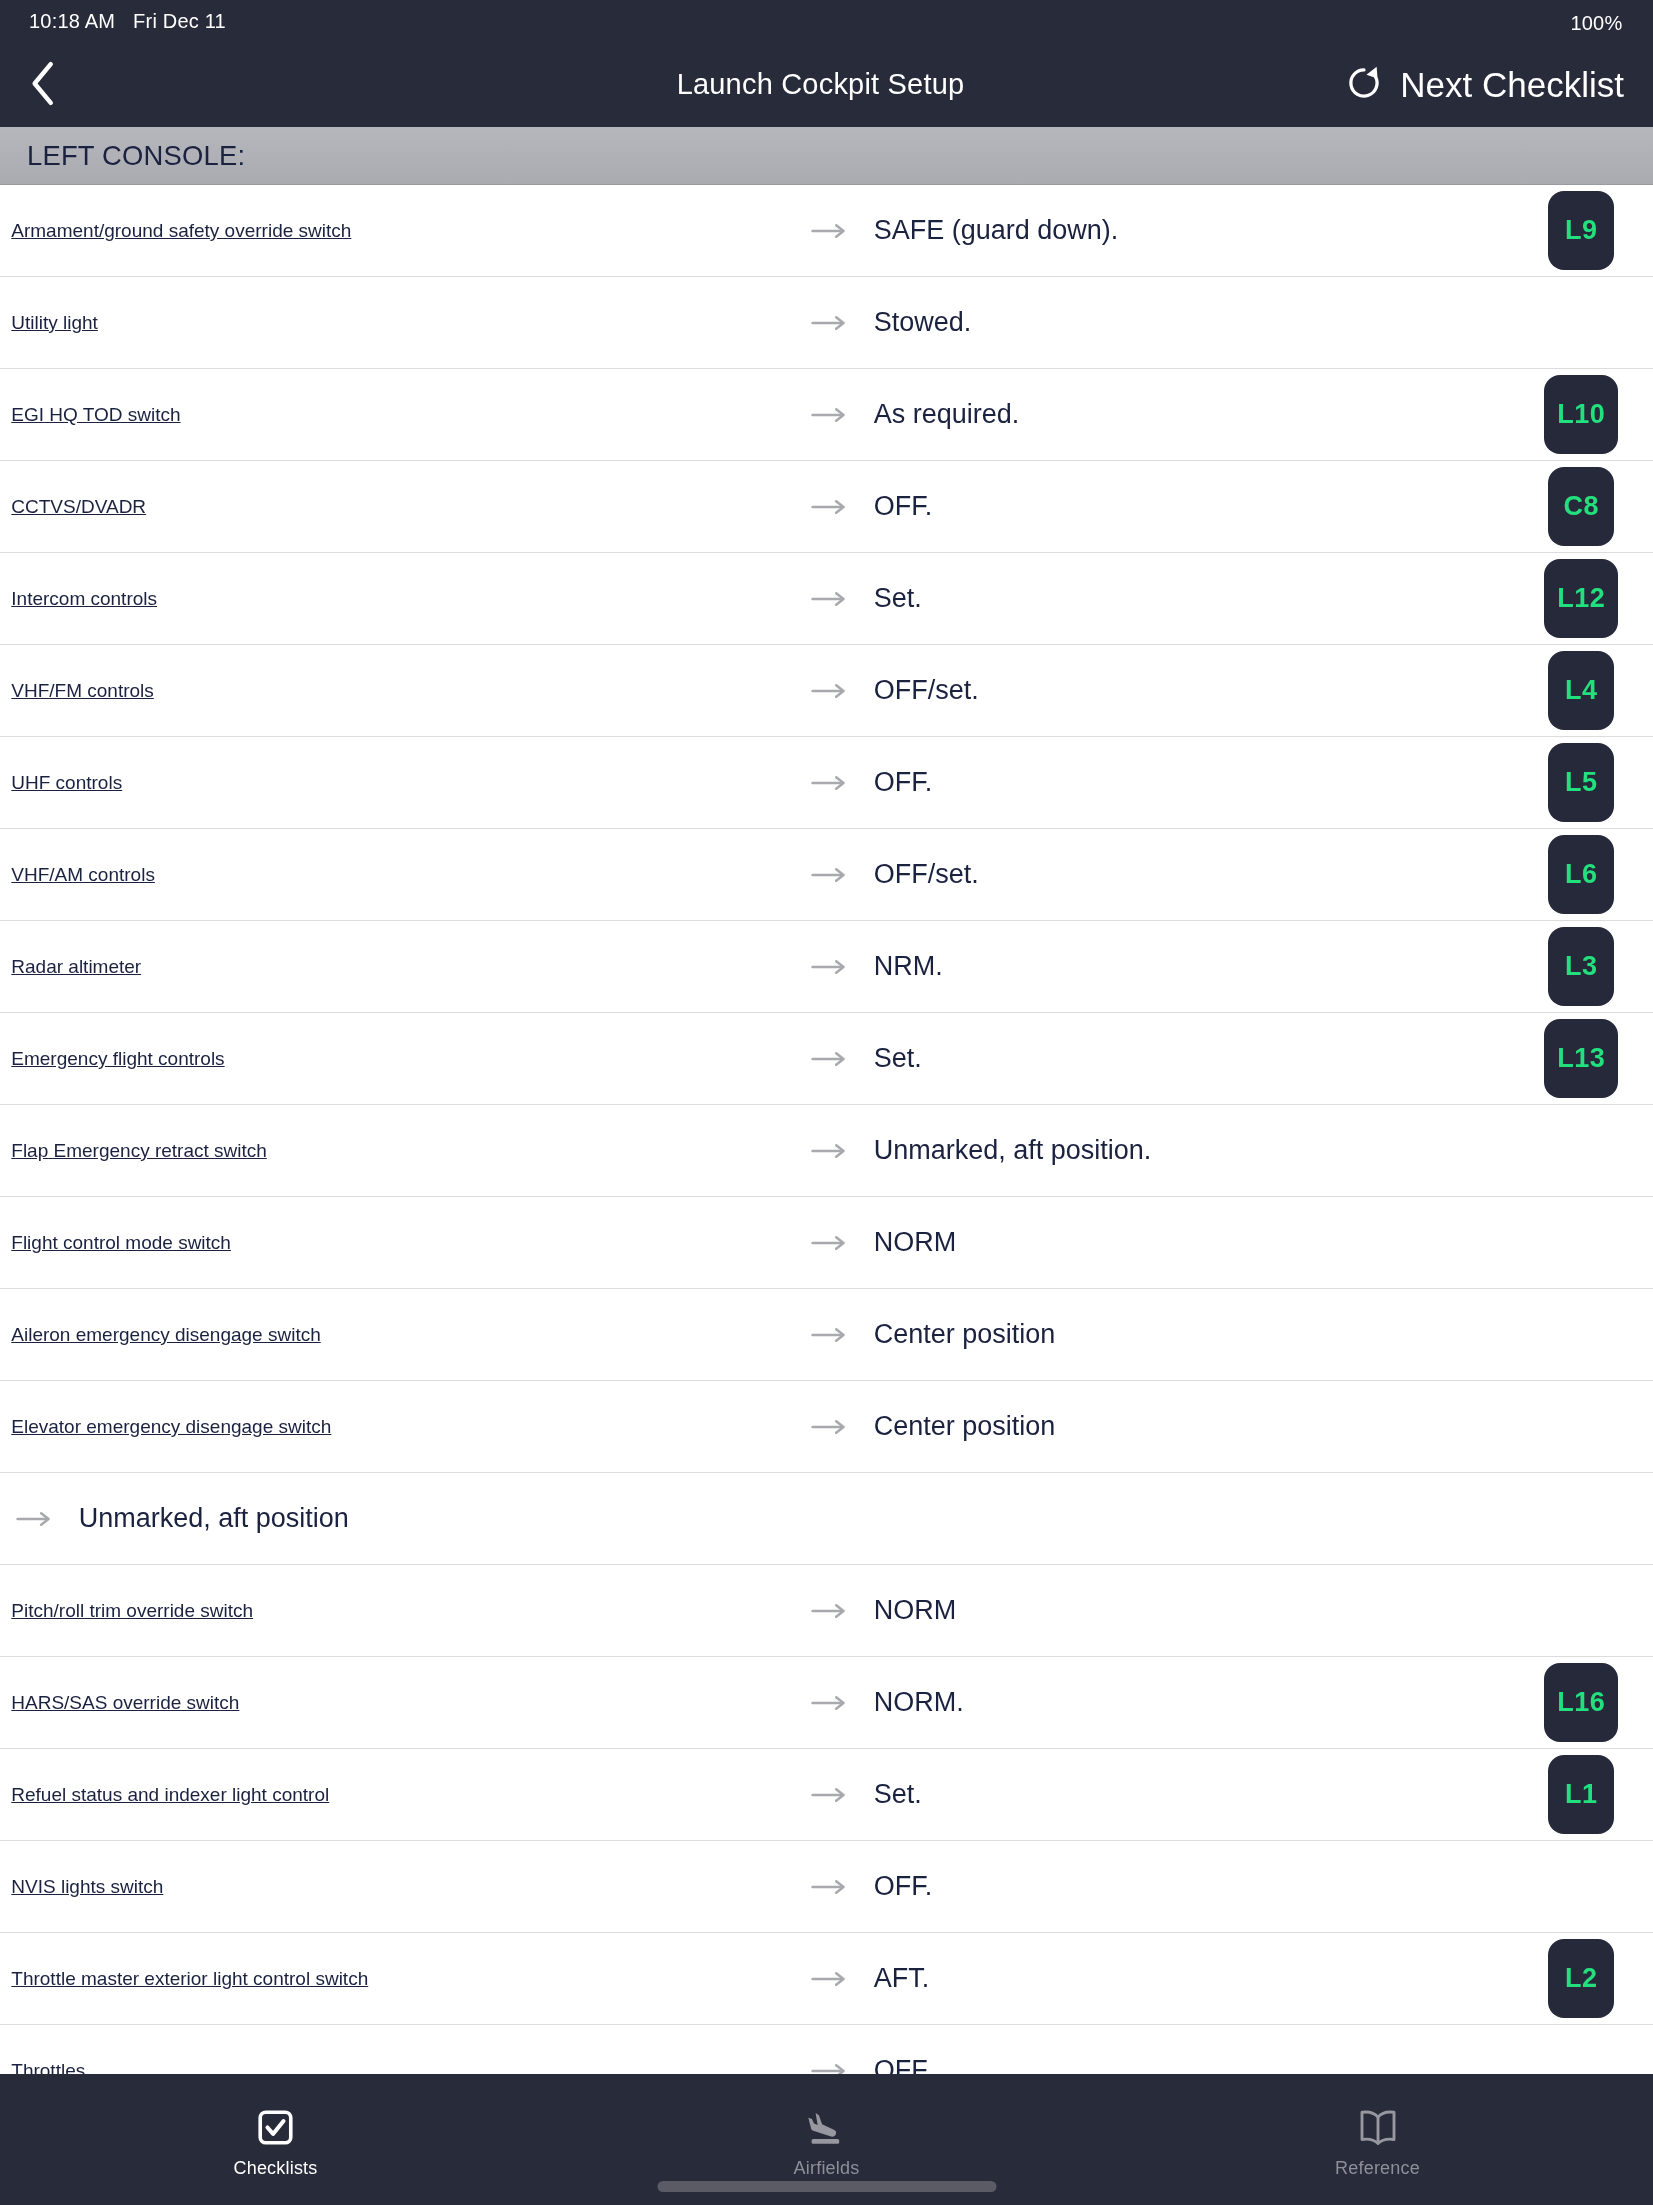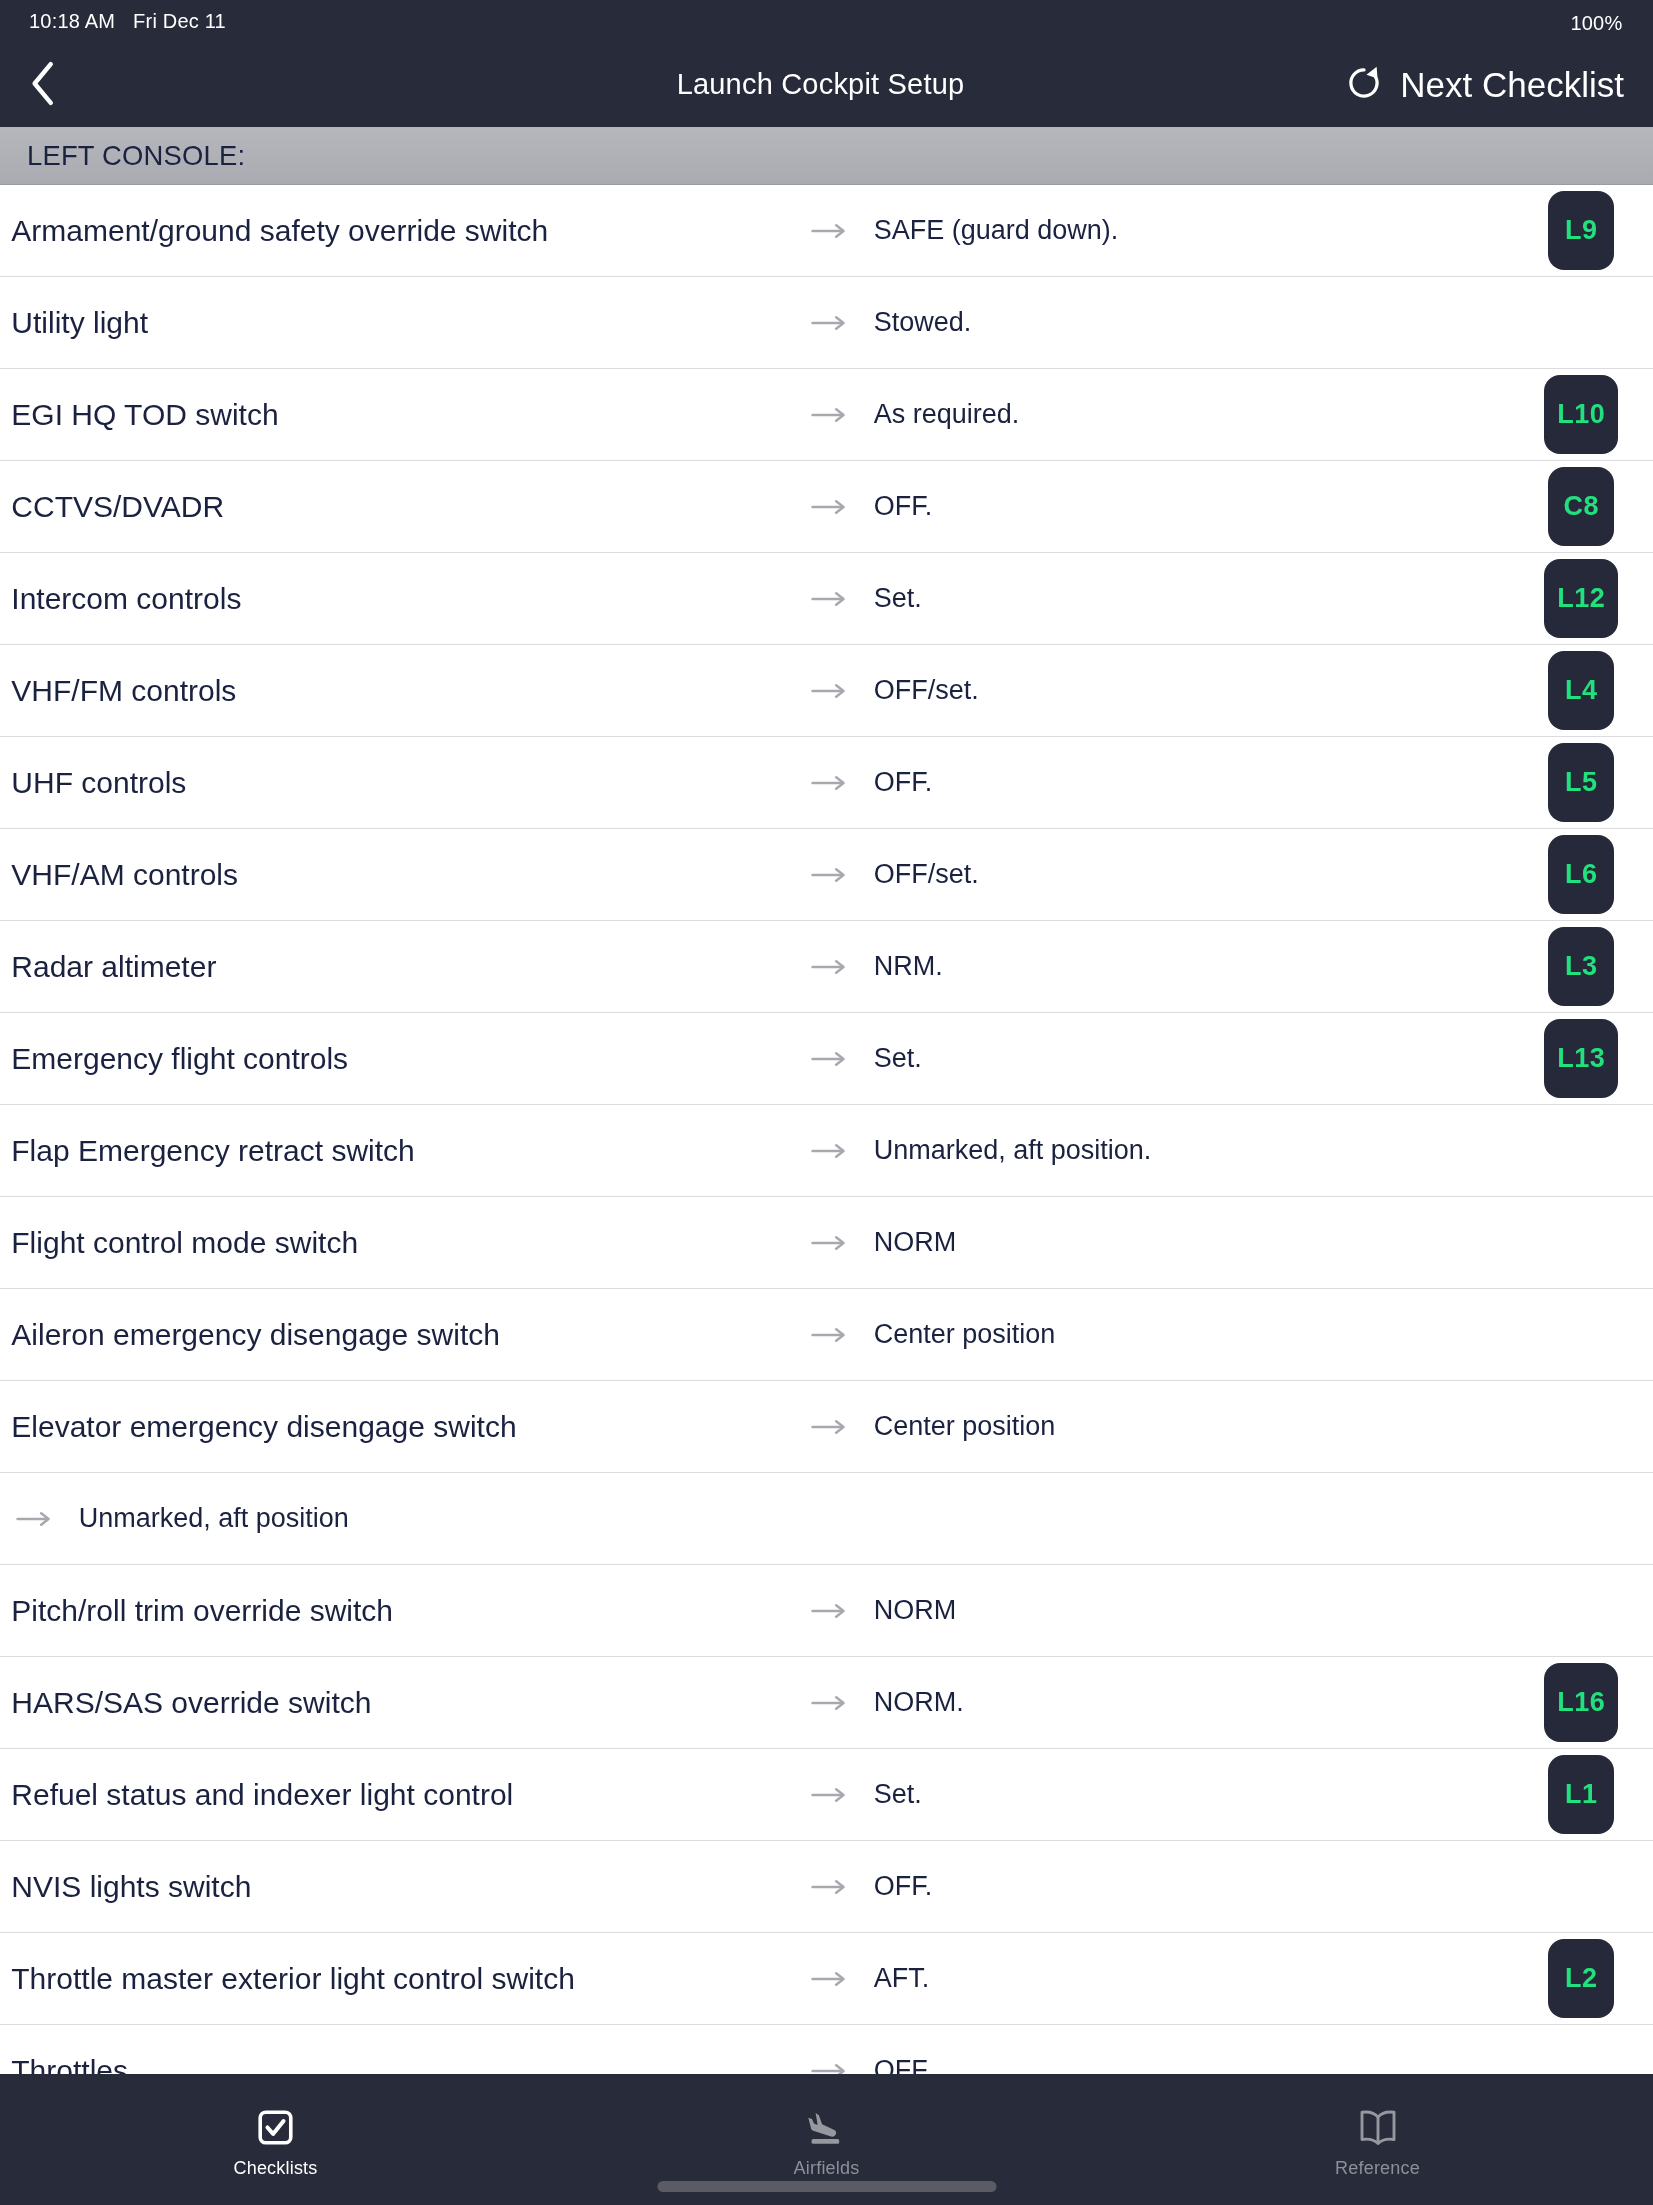--- a/index.html
+++ b/index.html
@@ -133,23 +133,24 @@
     align-items: center;
     min-height: 92px;
     border-bottom: 1.6px solid #dcdcdf;
     padding: 0 11.3px 0 11.3px;
     background: #ffffff;
   }
   .row.two-line { min-height: 92px; }
   .row-item {
     flex: 0 0 795px;
     color: #1b2240;
-    font-size: 30px;
+    font-size: 19px;
     line-height: 1.32;
     padding-right: 13px;
+    text-decoration: underline;
   }
   .row-arrow {
     flex: 0 0 48px;
     display: flex;
     align-items: center;
     justify-content: center;
     color: #a8a9ae;
   }
   .row-action {
     flex: 1 1 auto;

